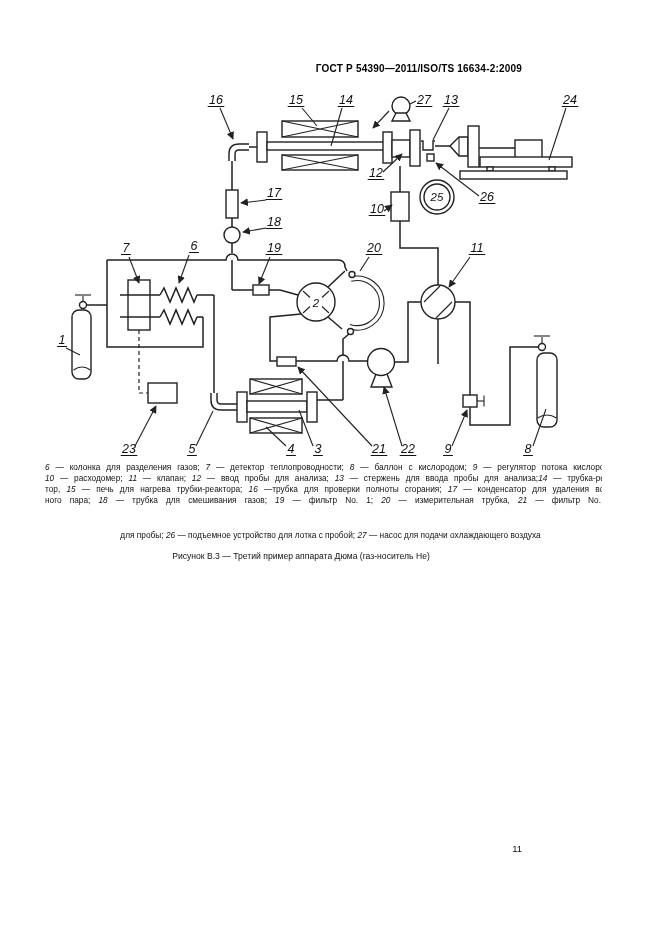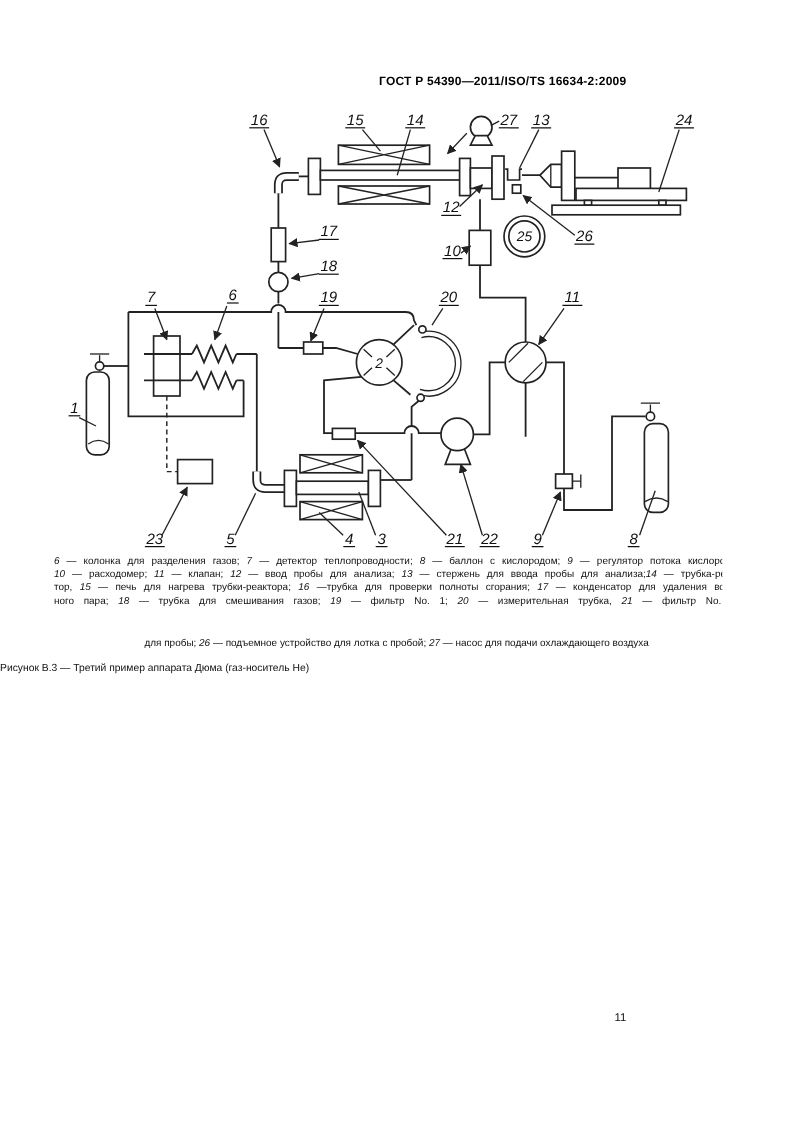--- a/index.html
+++ b/index.html
@@ -26,21 +26,21 @@
   .leader{stroke:#222;stroke-width:1.1;fill:none;}
   .legend{
     position:absolute;left:45px;top:462px;width:571px;
     font-size:8.3px;line-height:11px;color:#111;
   }
   .legend-line{white-space:normal;}
   .legend-line.just{text-align:justify;text-align-last:justify;}
   .legend-line.center{text-align:center;margin-top:24px;}
   .legend i{font-style:italic;}
   .caption{
-    position:absolute;left:0;right:0;top:551px;text-align:left;
+    position:absolute;left:0;right:0;top:551px;text-align:center;
     font-size:8.6px;color:#111;
   }
   .pagenum{
     position:absolute;top:843px;right:80px;font-size:9.5px;color:#111;
   }
 </style>
 </head>
 <body>
 
 <div class="page">

